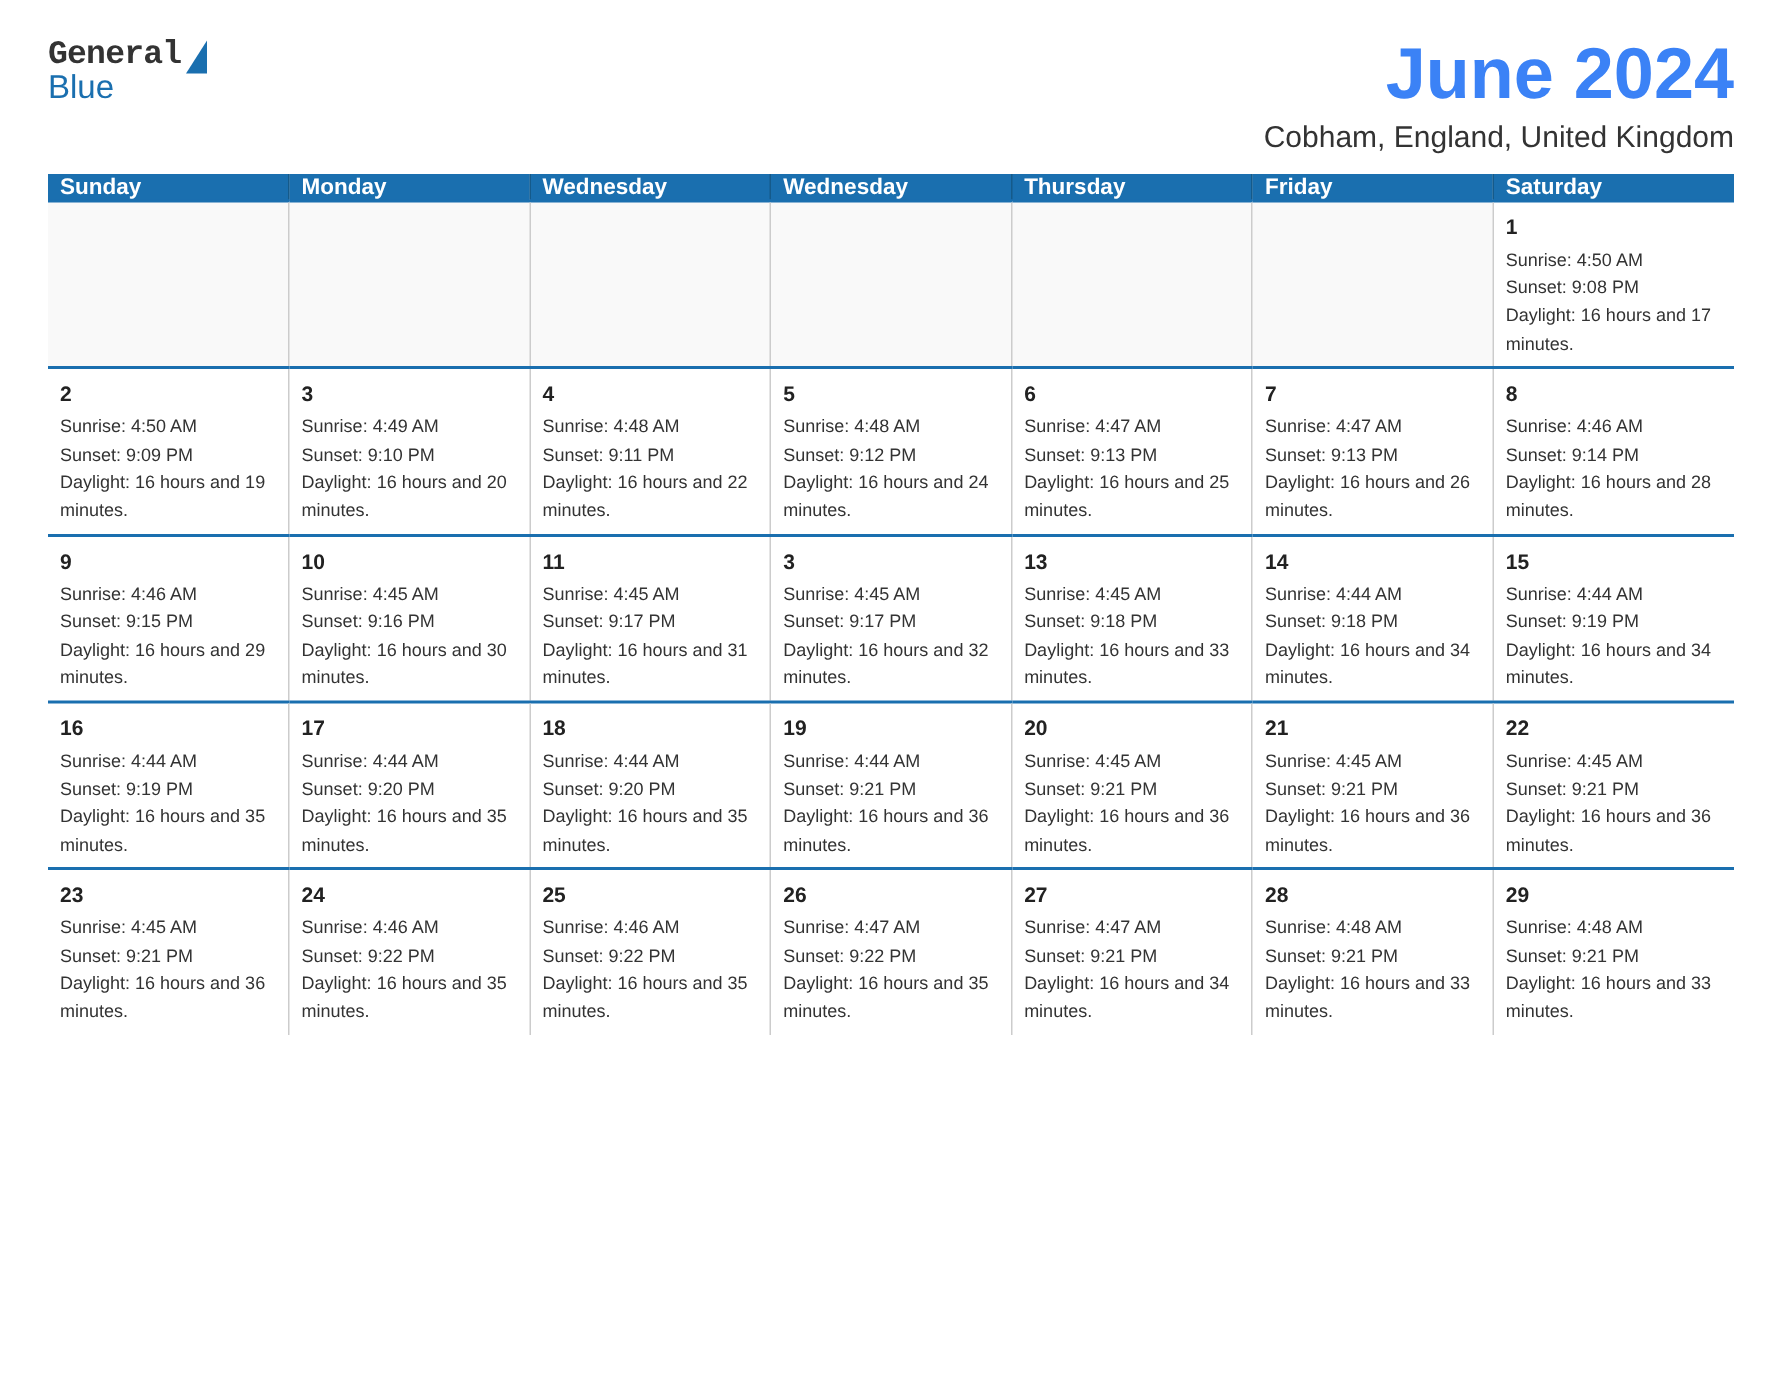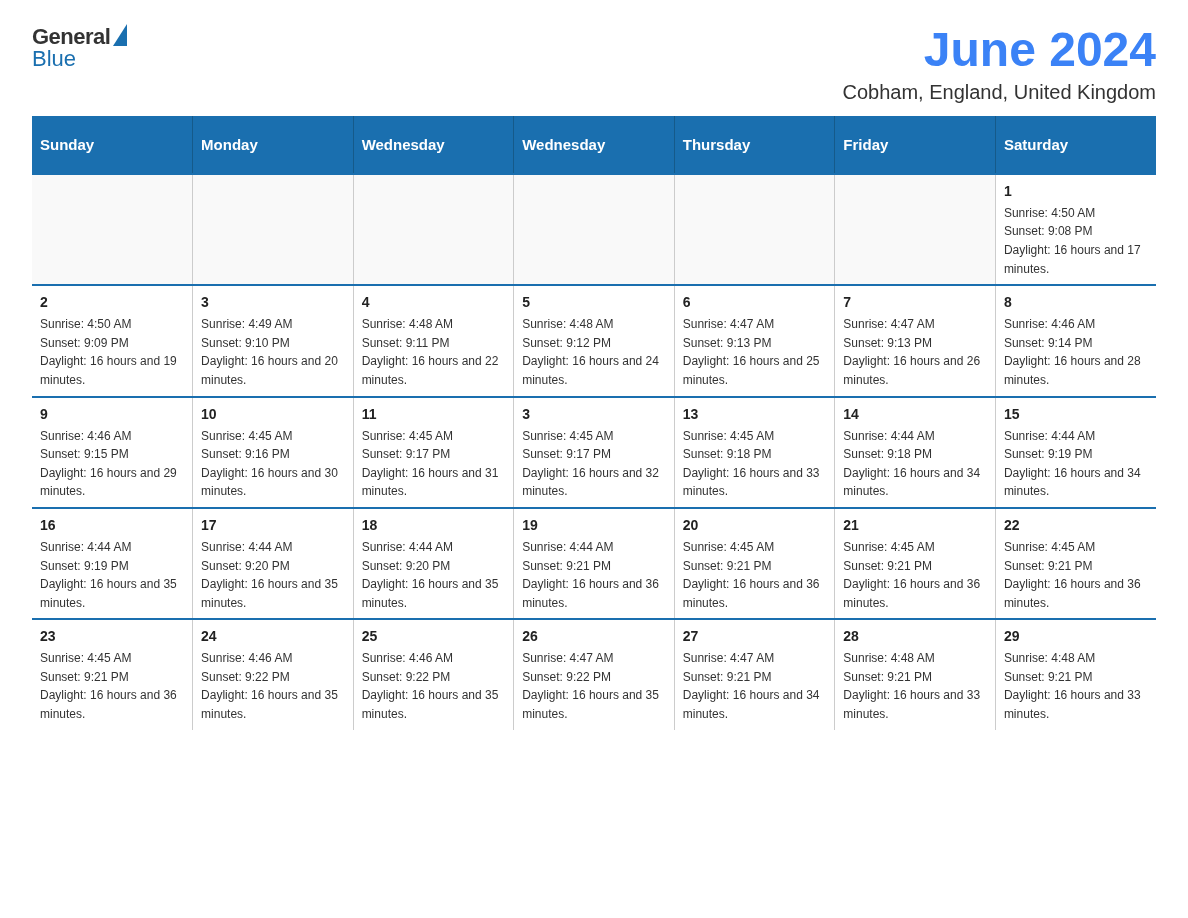--- a/index.html
+++ b/index.html
@@ -17,21 +17,22 @@
       align-items: flex-start;
       margin-bottom: 12px;
     }
     .logo {
       display: flex;
       flex-direction: column;
       align-items: flex-start;
     }
     .logo-top {
       display: flex;
-      align-items: flex-start;
+      align-items: flex-end;
+      font-family: Liberation Mono, monospace;
     }
     .logo-general {
       font-size: 22px;
       font-weight: bold;
       color: #333;
       letter-spacing: -0.5px;
     }
     .logo-triangle {
       width: 0;
       height: 0;
@@ -64,21 +65,21 @@
     table {
       width: 100%;
       border-collapse: collapse;
       table-layout: fixed;
     }
     thead tr th {
       background: #1a6faf;
       color: #fff;
       font-size: 15px;
       font-weight: bold;
-      padding: 20px 8px;
+      padding: 0 8px;
       text-align: left;
       border-right: 1px solid #155a8a;
     }
     thead tr th:last-child {
       border-right: none;
     }
     tbody tr td {
       vertical-align: top;
       padding: 6px 8px;
       border-top: 2px solid #1a6faf;

